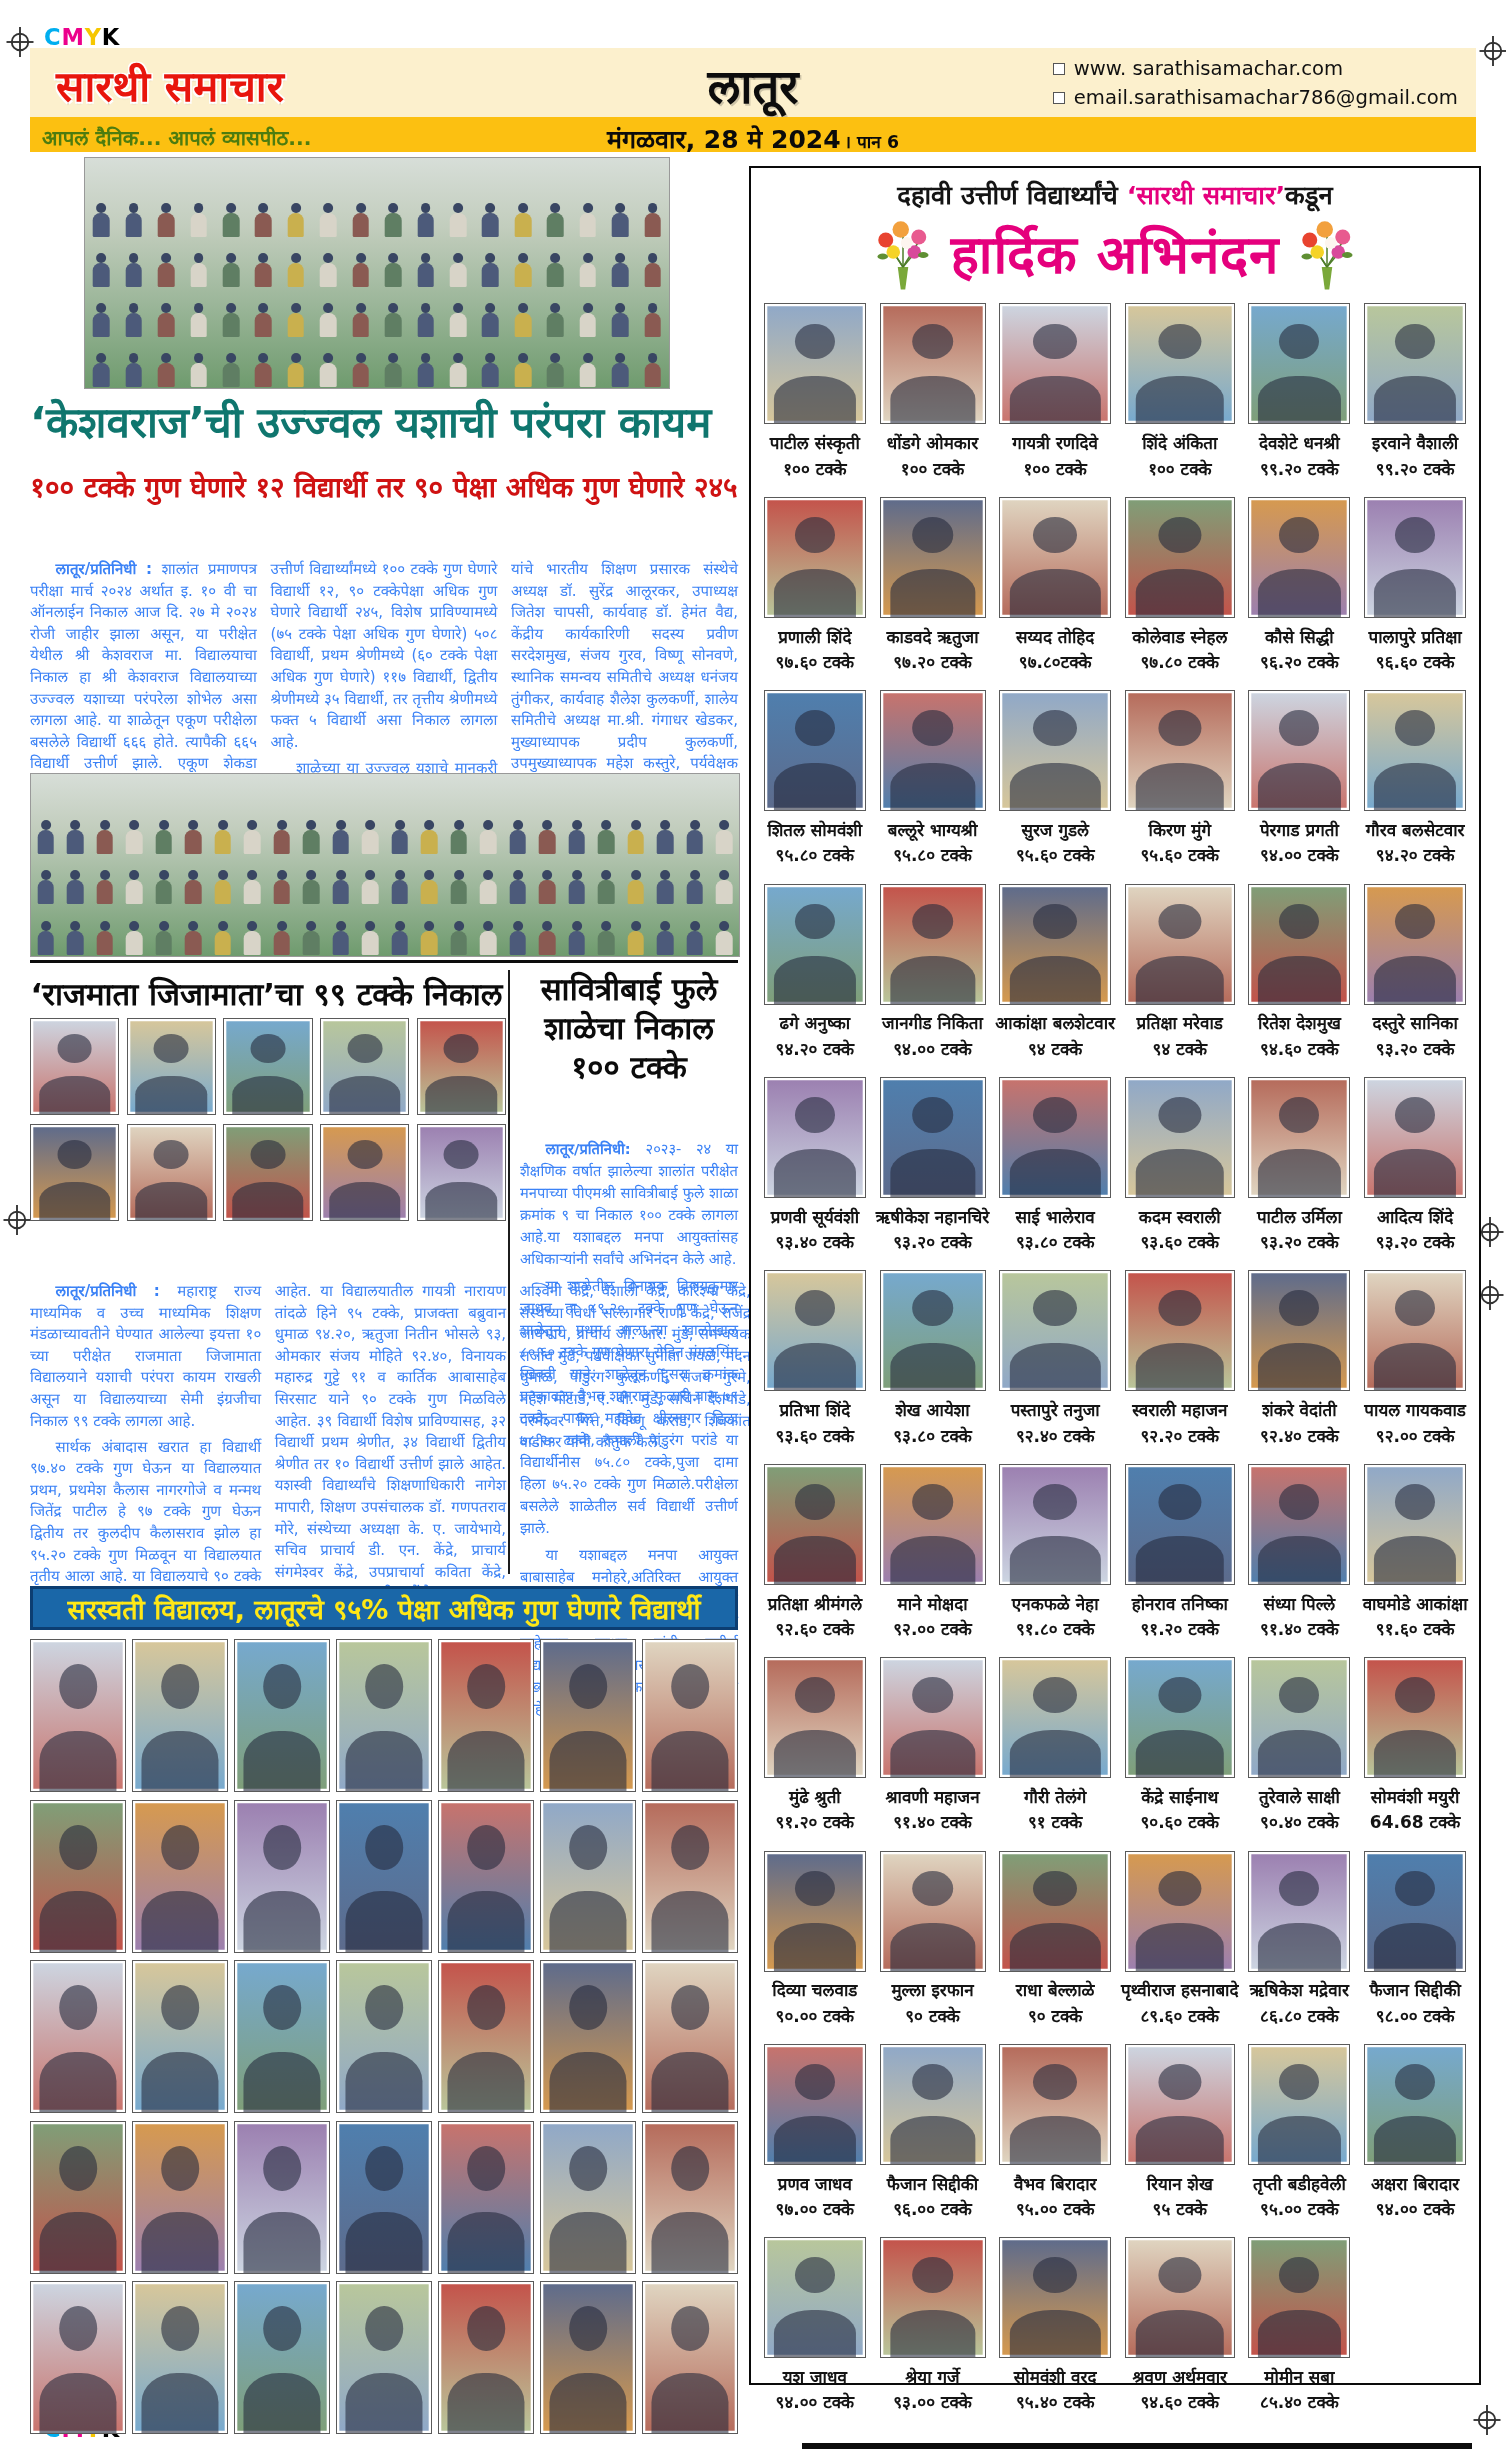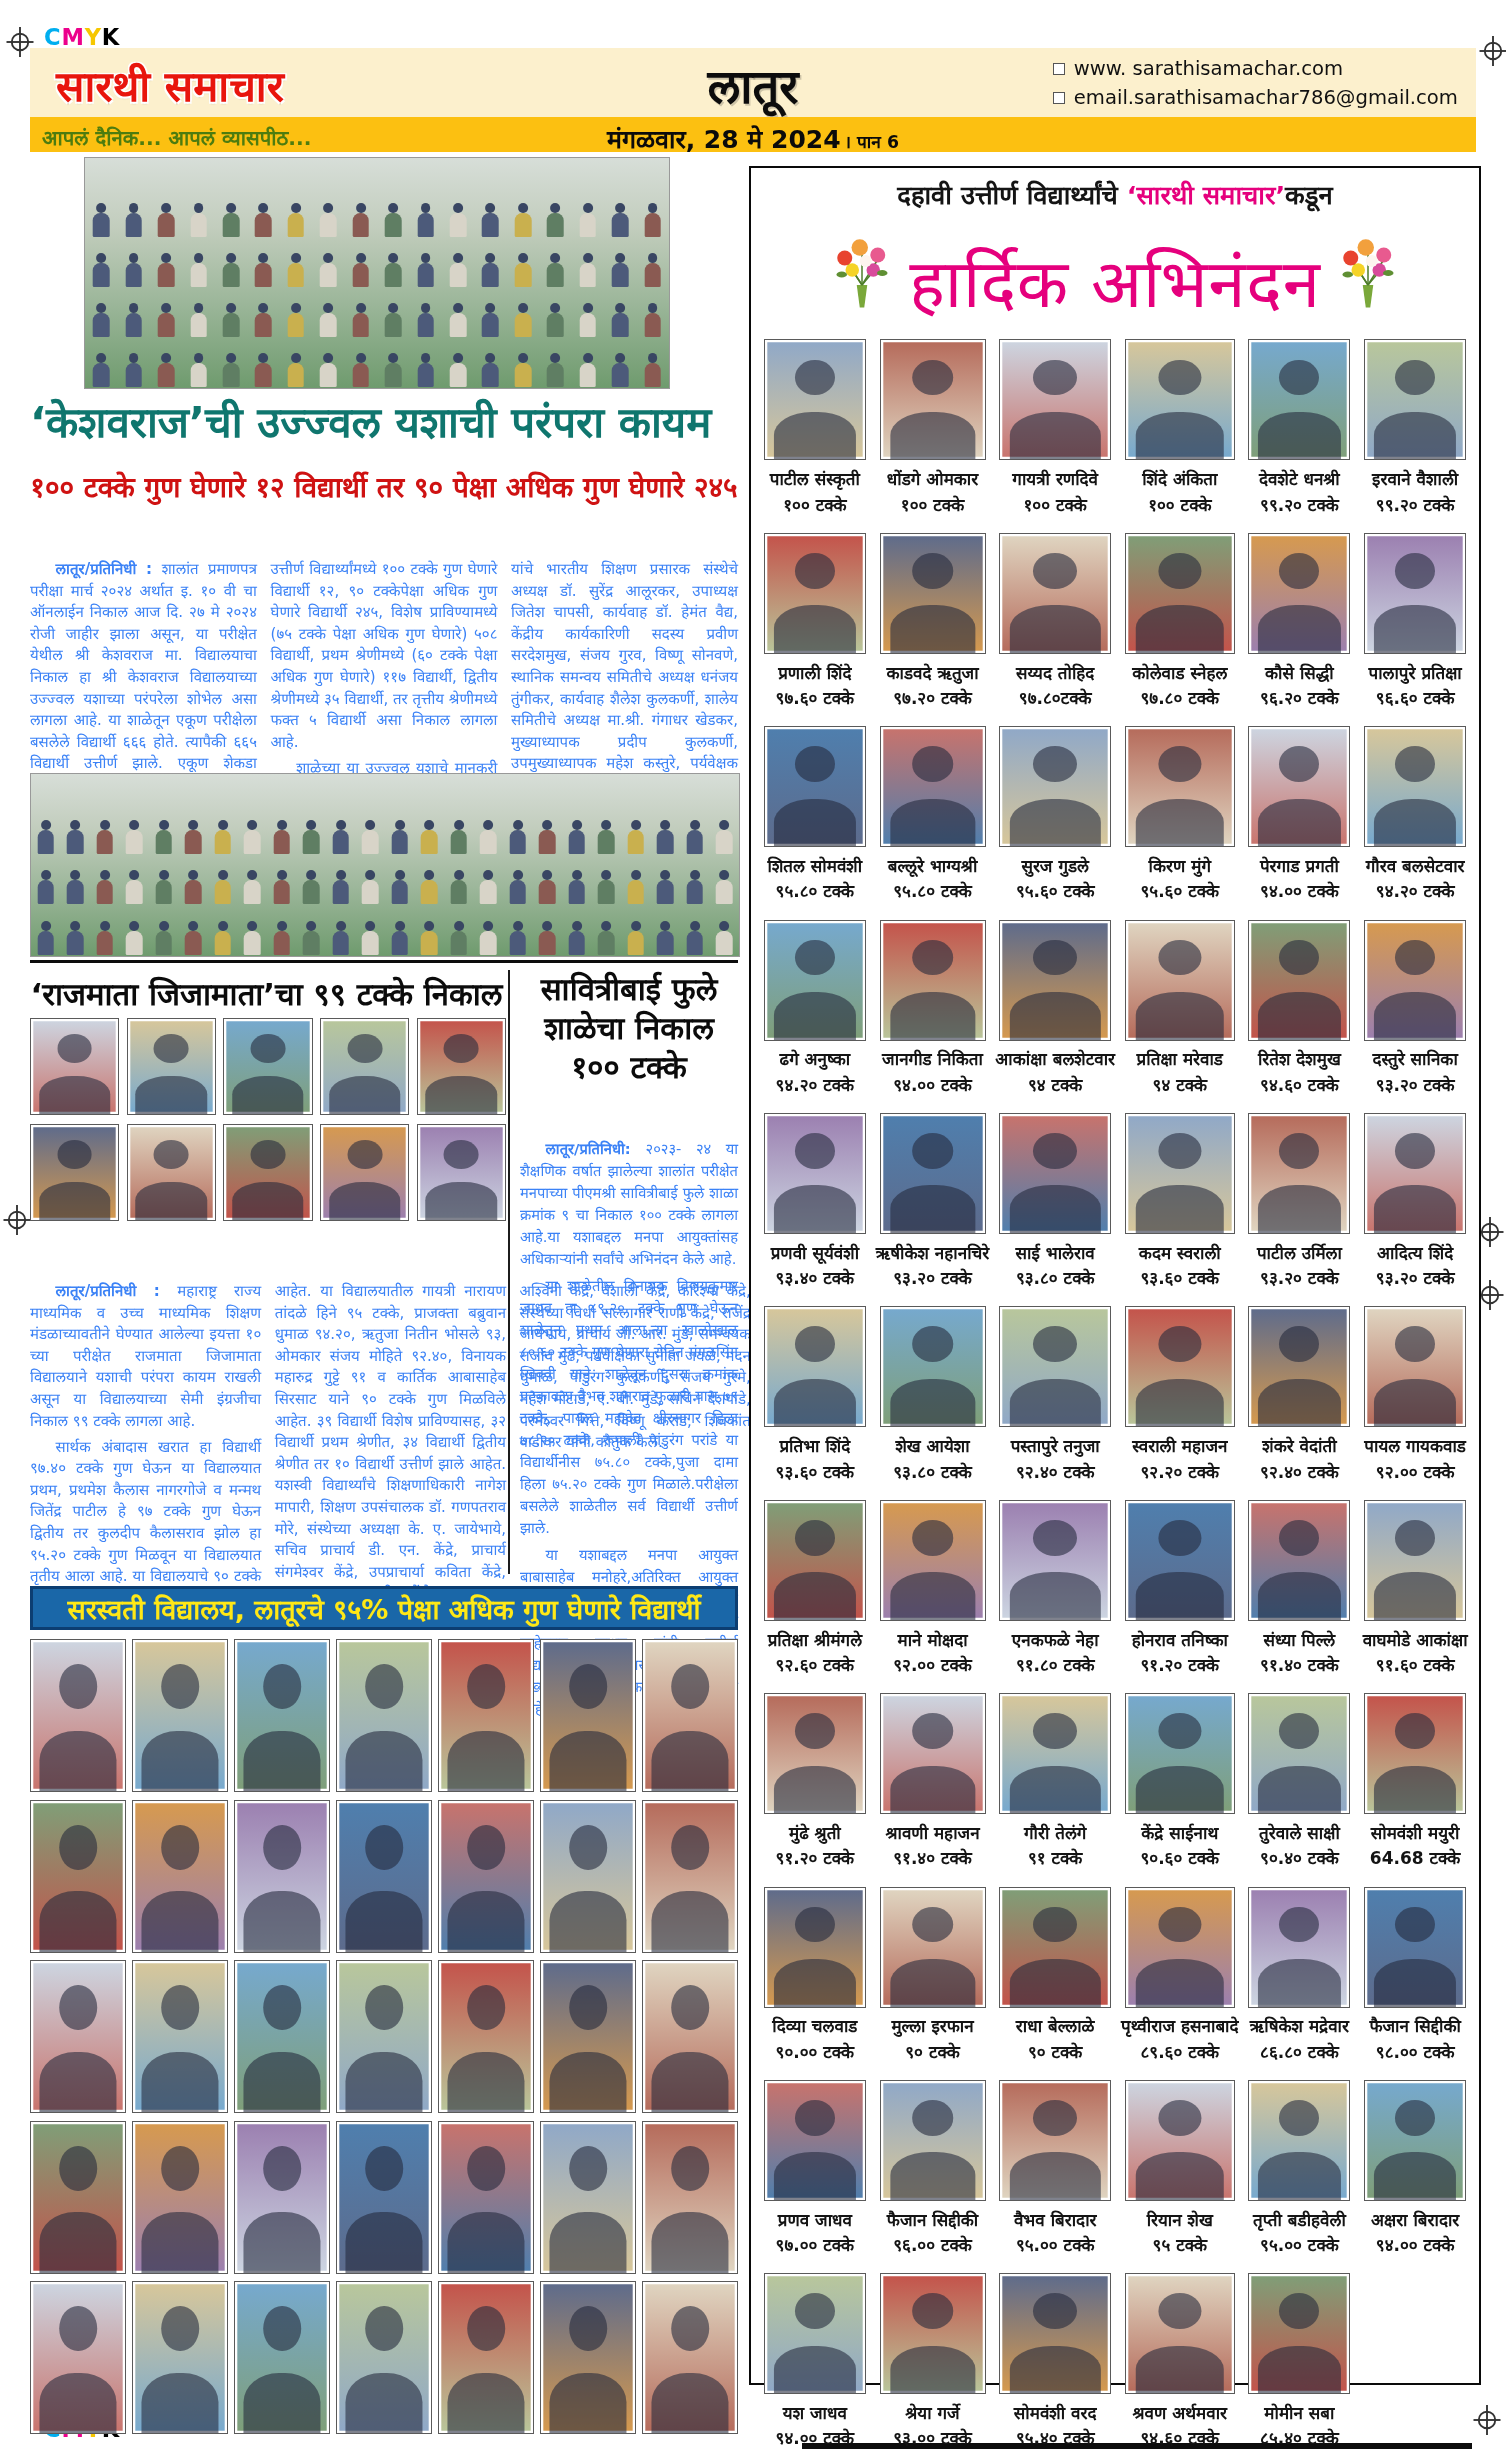--- a/index.html
+++ b/index.html
@@ -58,21 +58,21 @@
   .sargrid{left:30px;top:1639px;width:708px;grid-template-columns:repeat(7,1fr);gap:7.5px 6px;}
   .sargrid .photo{height:151px;}
   .savbody{left:520px;top:1094px;width:218px;font-size:14.7px;line-height:1.5;}
   .banner{left:30px;top:1586px;width:708px;height:44px;background:#1a67a8;border:3px solid #0c3e72;
           text-align:center;line-height:42px;font-size:27px;font-weight:800;color:#ffe816;box-sizing:border-box;}
   
   .panel{left:749px;top:166px;width:732px;height:2219px;border:2.3px solid #0a0a0a;box-sizing:border-box;background:#fff;}
   .paneltitle{margin:12px 6px 0 6px;text-align:center;font-size:25.6px;font-weight:800;line-height:1.25;}
   .brand-pink{color:#e5007d;}
   .panelmain{display:flex;align-items:center;justify-content:center;gap:19.6px;margin-top:1.5px;}
-  .panelmain .big{font-size:67px;font-weight:400;color:#e5007d;letter-spacing:0.8px;margin-top:22px;}
+  .panelmain .big{font-size:53px;font-weight:700;color:#e5007d;letter-spacing:0.8px;}
   .students{display:grid;grid-template-columns:repeat(6,1fr);column-gap:6px;row-gap:17.3px;padding:12px 9px 0 9px;}
   .student{text-align:center;}
   .student .photo{height:119px;margin:0 3.8px;}
   .student .sname{margin-top:6.8px;font-size:17px;font-weight:700;white-space:nowrap;}
   .student .spct{margin-top:2.3px;font-size:17px;font-weight:700;}
 </style>
 </head>
 <body>
 
 <div id="page">

